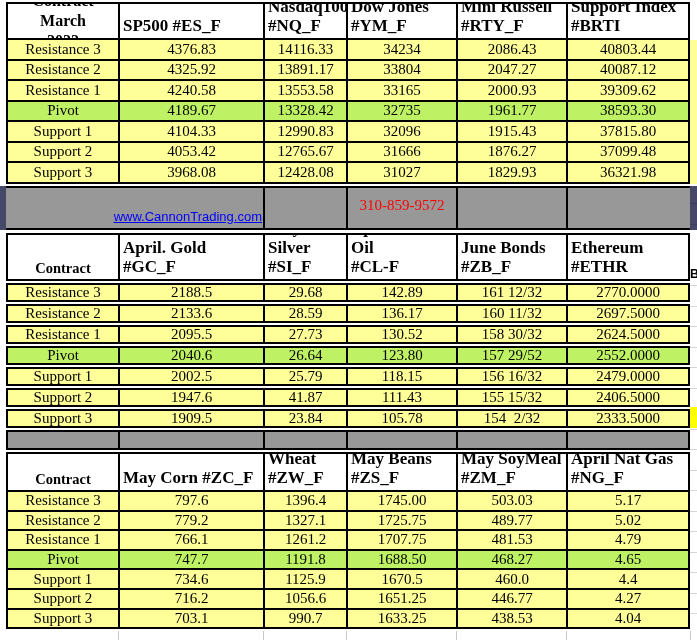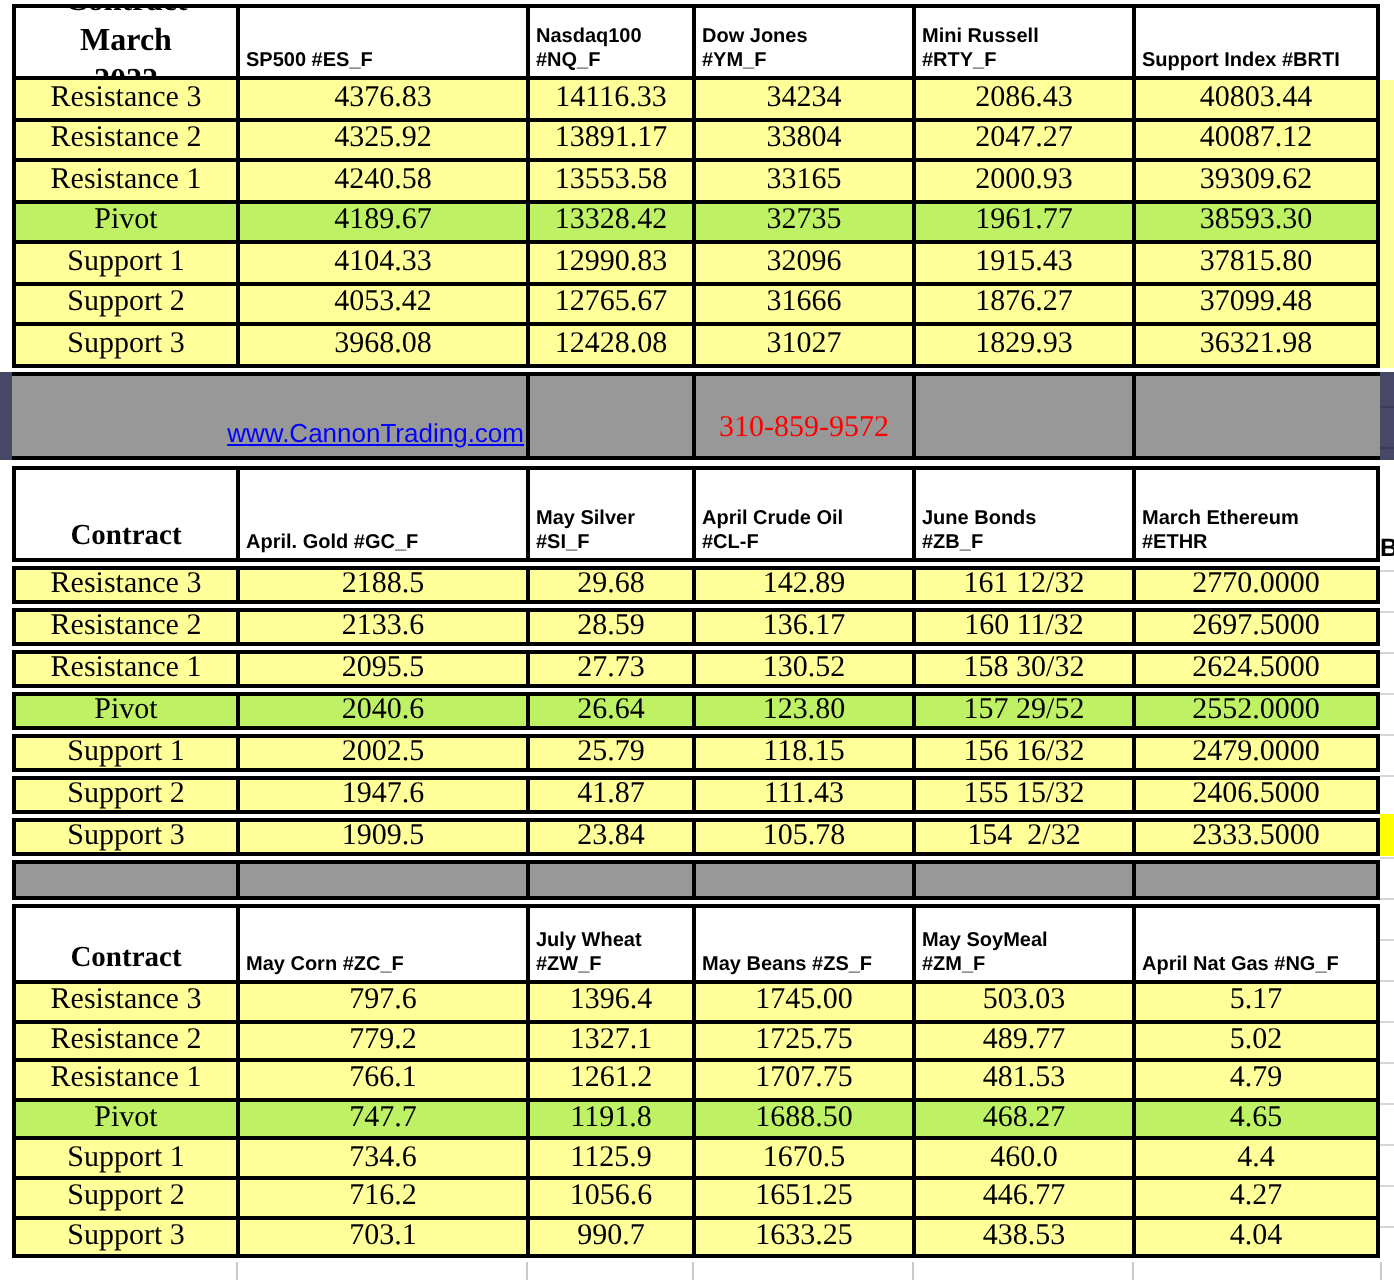--- a/index.html
+++ b/index.html
@@ -22,38 +22,38 @@
     gap:2px;background:#000;border:2px solid #000;box-sizing:border-box;
     height:19px;margin-bottom:2px;
   }
   .c{
     background:var(--cell-yellow,#FFFF99);display:flex;align-items:center;justify-content:center;
     font-size:15px;white-space:pre;overflow:hidden;line-height:1;
   }
   .c.white{background:#bef264;text-align:right;}
   .h{
     background:#ffffff;display:flex;align-items:flex-end;justify-content:flex-start;
-    padding:2px 3px;font-family:Liberation Sans, sans-serif;font-weight:bold;
-    font-size:10px;line-height:1.15;white-space:pre-line;overflow:hidden;box-sizing:border-box;
+    padding:2px 3px;font-family:Liberation Serif, serif;font-weight:bold;
+    font-size:17px;line-height:1.15;white-space:pre-line;overflow:hidden;box-sizing:border-box;
   }
   .h.corner{
     font-family:"Liberation Serif",serif;align-items:center;justify-content:center;
     text-align:center;font-size:16px;line-height:1.25;
   }
   .h.corner2{
     font-family:"Liberation Serif",serif;align-items:flex-end;justify-content:center;
     text-align:center;font-size:14.5px;
   }
   
   .band{position:absolute;display:flex;box-sizing:border-box;}
   #band1{top:186px;left:0;width:697px;height:44px;}
   #band1 .edge{width:6px;background:var(--dark-sliver,#474768);}
   #band1 .edge.r{width:7px;}
   #band1 .seg{background:var(--gray-band,#989898);border-top:2px solid #000;border-bottom:2px solid #000;box-sizing:border-box;}
-  #band1 .seg.bl{border-left:2px solid #000;}
+  #band1 .seg.bl{border-left:2px solid #000;align-items:center;}
   #band2{top:430px;left:6px;width:684px;height:20px;border:2px solid #000;background:var(--gray-band,#989898);}
   #band2 .seg{background:var(--gray-band,#989898);box-sizing:border-box;}
   #band2 .seg.bl{border-left:2px solid #000;}
   .linkcell{display:flex;align-items:flex-end;justify-content:flex-end;padding:2px 1px 4px 0;}
   .weblink{
     font-family:"Liberation Sans",sans-serif;font-size:13px;
     color:var(--link-blue,#0000FF);text-decoration:underline;cursor:pointer;
   }
   .phonecell{display:flex;align-items:flex-end;justify-content:center;padding-bottom:5px;}
   .phone{font-family:"Liberation Serif",serif;font-size:15px;color:var(--phone-red,#FF0000);}

